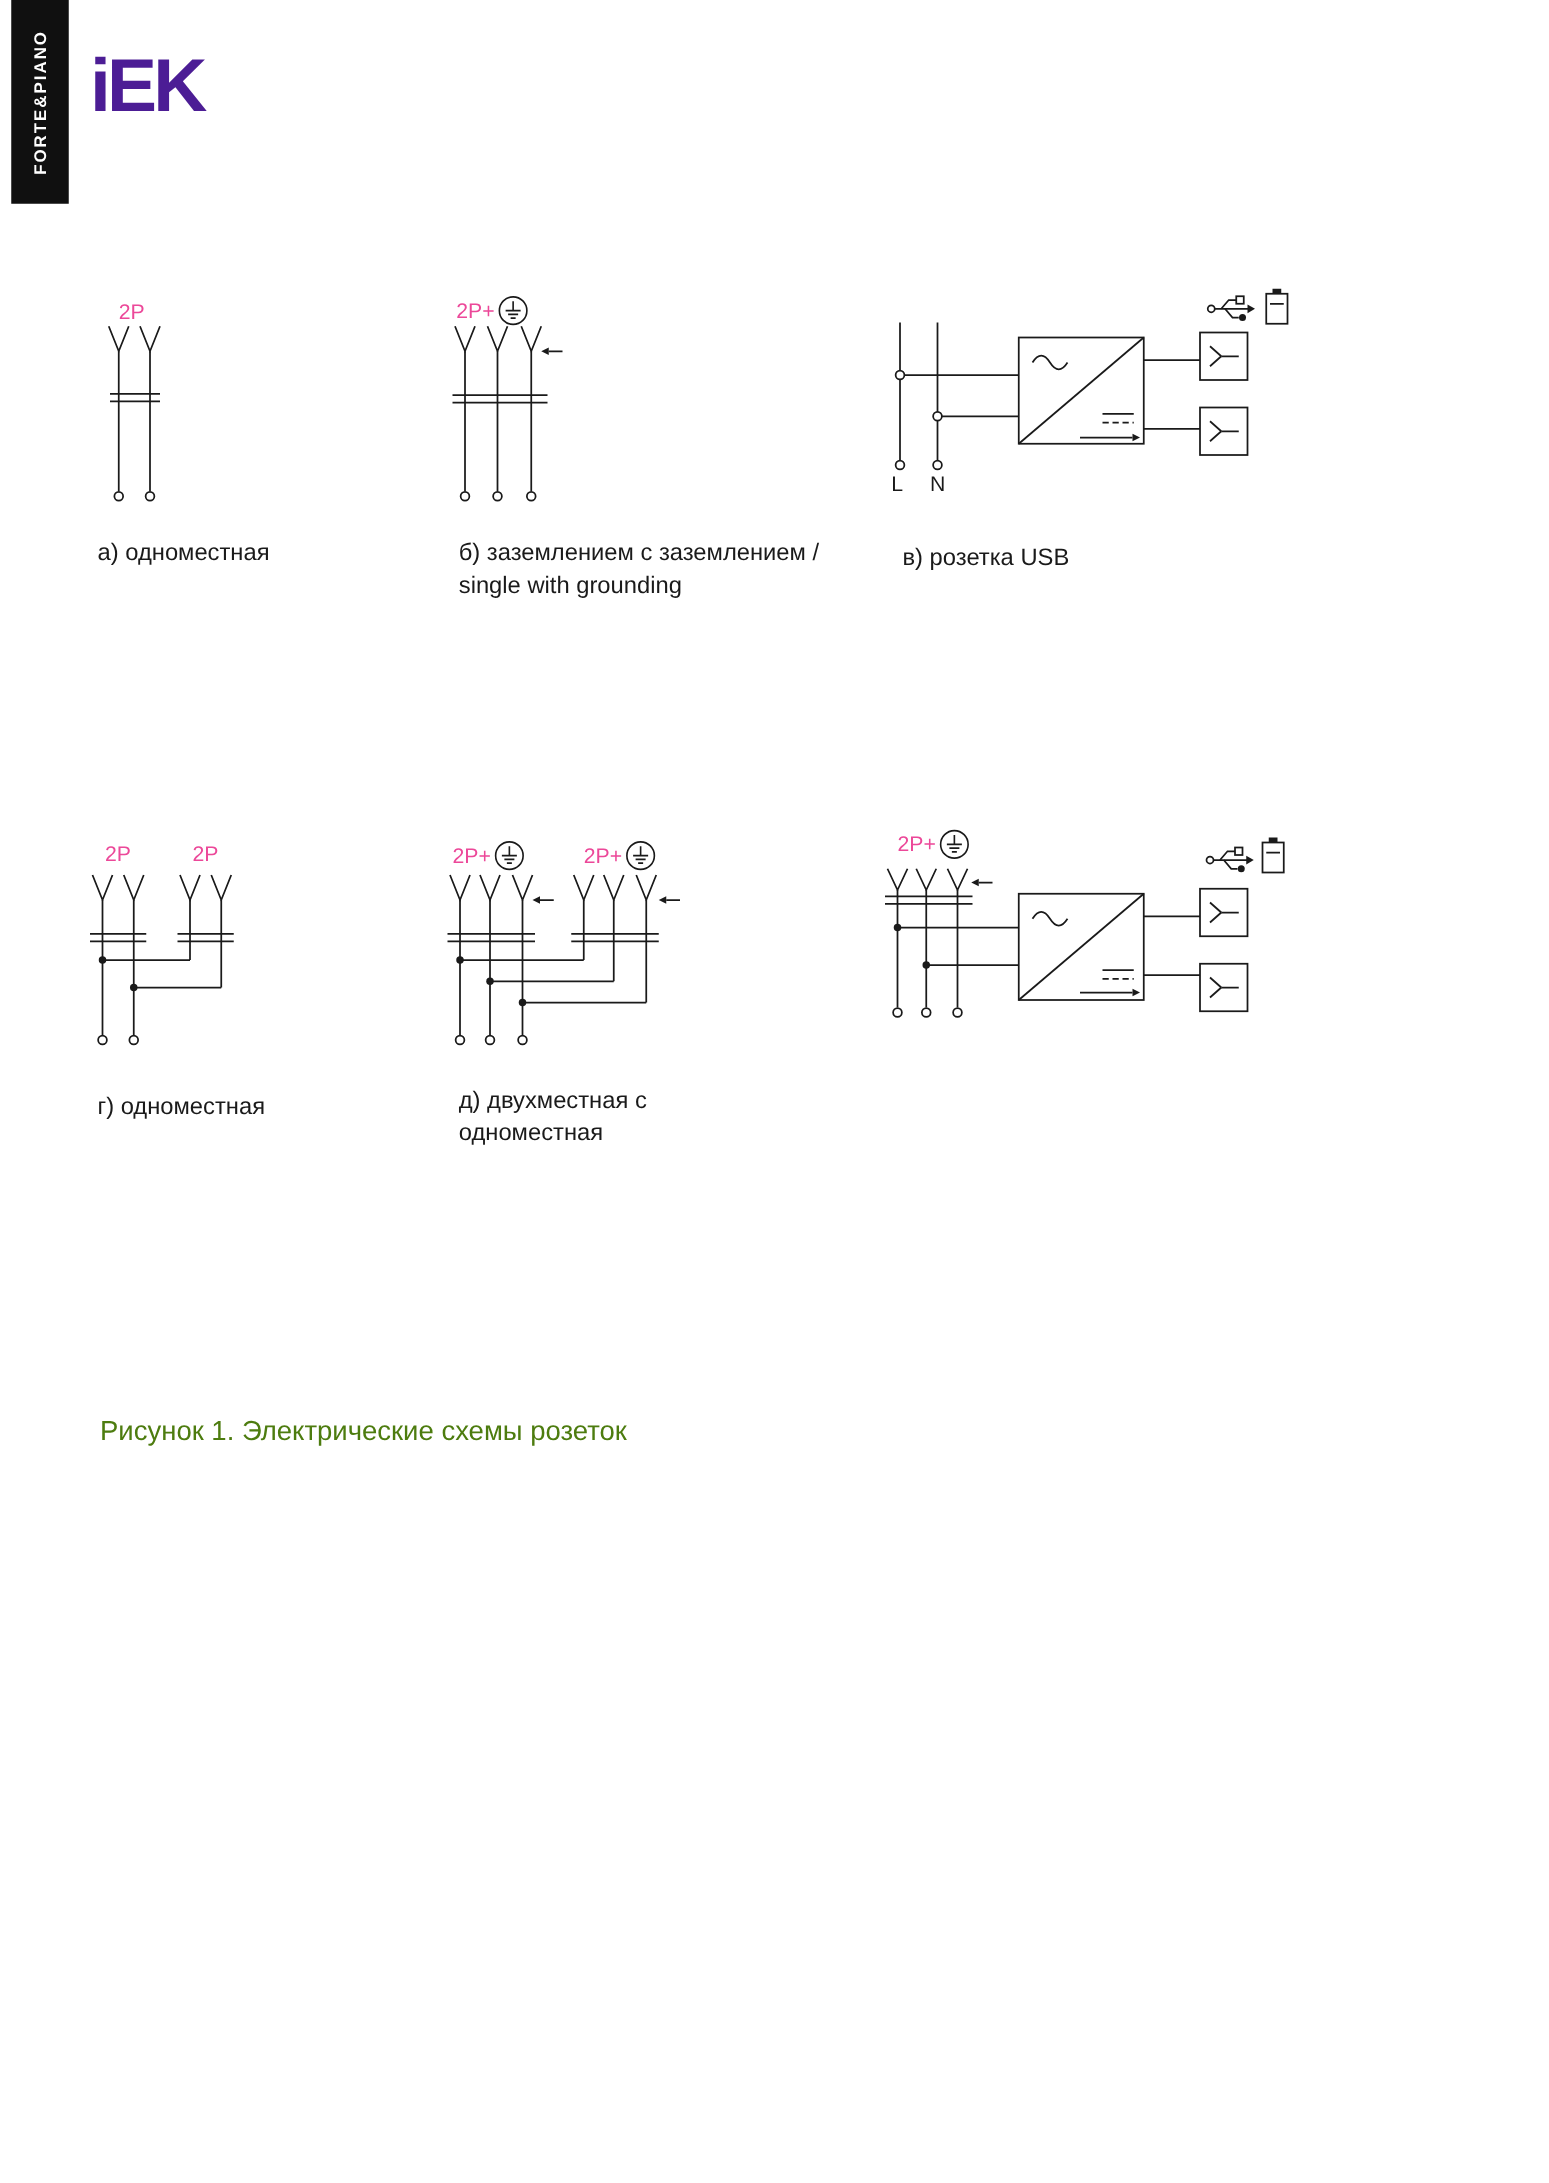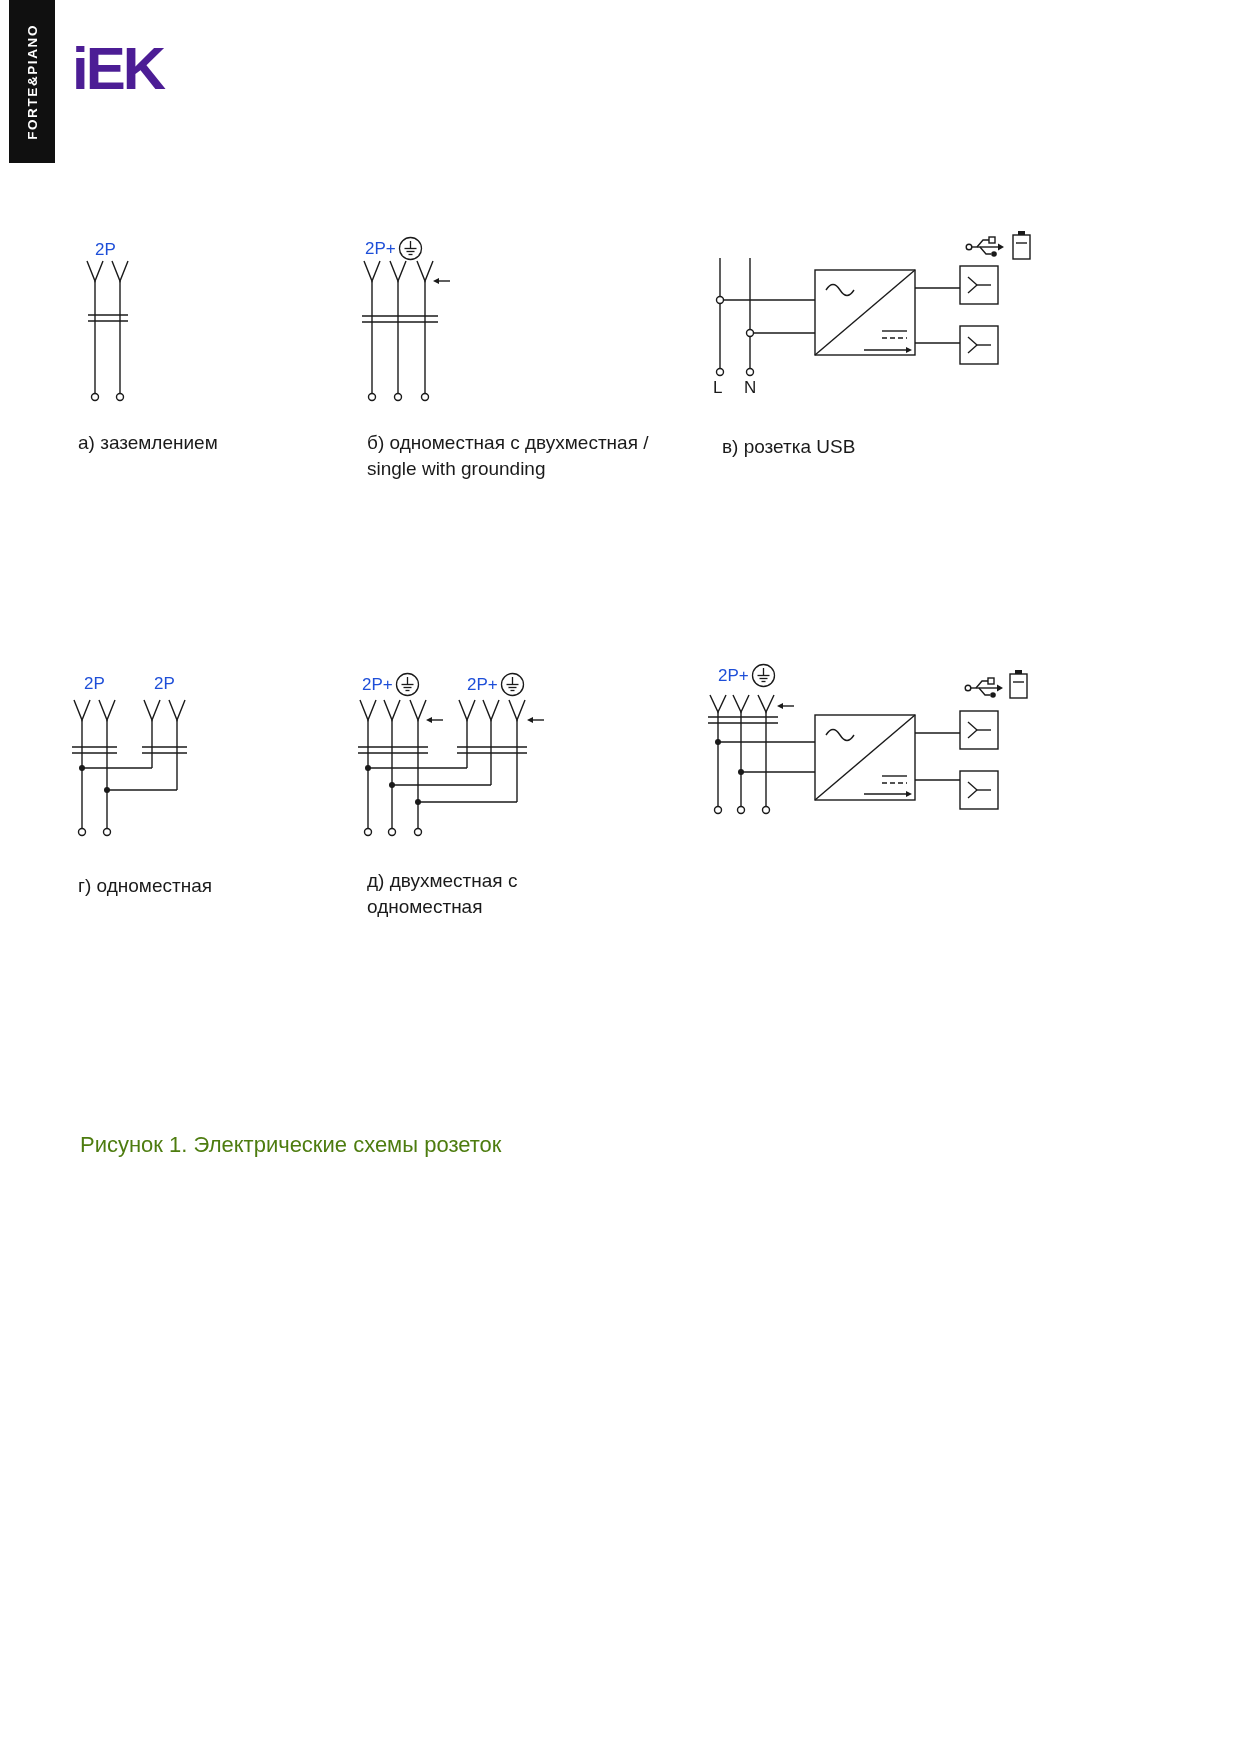--- a/index.html
+++ b/index.html
@@ -8,21 +8,21 @@
           font-family:"Liberation Sans", sans-serif; color:#1a1a1a; overflow:hidden; }
   .abs { position:absolute; }
 
   .brand-bar { left:9px; top:0; width:46px; height:163px; background:#101010;
                display:flex; align-items:center; justify-content:center; }
   .brand-text { writing-mode:vertical-rl; transform:rotate(180deg); color:#ffffff;
                 font-size:13.5px; font-weight:600; letter-spacing:1.6px; white-space:nowrap; }
 
   .logo { left:72px; top:34px; font-size:60px; font-weight:900; letter-spacing:-3px; color:#4c1d95; }
 
-  .pin-label { display:flex; align-items:center; gap:2px; font-size:17px; color:#1d4ed8; }
+  .pin-label { display:flex; align-items:center; gap:2px; font-size:17px; color:#ec4899; }
   .fig-caption { font-size:19px; line-height:1.36; color:#1a1a1a; }
   .wire-label { font-size:17px; color:#1a1a1a; }
   .main-caption { font-size:22px; color:#4d7c0f; }
 
   svg.diagram line, svg.diagram polyline, svg.diagram path,
   svg.diagram rect, svg.diagram circle {
     stroke:#1a1a1a; stroke-width:1.4; fill:none;
   }
   svg.diagram .dot  { fill:#1a1a1a; stroke:none; }
   svg.diagram .fill { fill:#1a1a1a; stroke:none; }
@@ -47,21 +47,21 @@
   <svg class="diagram abs" style="left:85px;top:258px" width="60" height="150" viewBox="0 0 60 150">
     <polyline points="2,3 10,23 18,3"></polyline>
     <polyline points="27,3 35,23 43,3"></polyline>
     <line x1="10" y1="23" x2="10" y2="135"></line>
     <line x1="35" y1="23" x2="35" y2="135"></line>
     <line x1="3" y1="57" x2="43" y2="57"></line>
     <line x1="3" y1="63" x2="43" y2="63"></line>
     <circle class="terminal" cx="10" cy="139" r="3.5"></circle>
     <circle class="terminal" cx="35" cy="139" r="3.5"></circle>
   </svg>
-  <div class="fig-caption abs" style="left:78px;top:430px;width:280px">а) заземлением</div>
+  <div class="fig-caption abs" style="left:78px;top:430px;width:280px">а) одноместная</div>
 
   <div class="pin-label abs" style="left:365px;top:236px">
     <span>2P+</span>
     <svg class="ground-icon" width="25" height="25" viewBox="0 0 25 25">
       <circle cx="12.5" cy="12.5" r="11"></circle>
       <line x1="12.5" y1="5" x2="12.5" y2="12.5"></line>
       <line x1="6.5" y1="12.5" x2="18.5" y2="12.5"></line>
       <line x1="8.5" y1="15.5" x2="16.5" y2="15.5"></line>
       <line x1="10.5" y1="18.5" x2="14.5" y2="18.5"></line>
     </svg>
@@ -74,21 +74,21 @@
     <polygon class="fill" points="79,20 73,23 79,26"></polygon>
     <line x1="2" y1="58" x2="78" y2="58"></line>
     <line x1="2" y1="64" x2="78" y2="64"></line>
     <line x1="12" y1="23" x2="12" y2="135"></line>
     <line x1="38" y1="23" x2="38" y2="135"></line>
     <line x1="65" y1="23" x2="65" y2="135"></line>
     <circle class="terminal" cx="12" cy="139" r="3.5"></circle>
     <circle class="terminal" cx="38" cy="139" r="3.5"></circle>
     <circle class="terminal" cx="65" cy="139" r="3.5"></circle>
   </svg>
-  <div class="fig-caption abs" style="left:367px;top:430px;width:330px">б) одноместная с двухместная / single with grounding</div>
+  <div class="fig-caption abs" style="left:367px;top:430px;width:330px">б) заземлением с заземлением / single with grounding</div>
 
   <svg class="diagram abs" style="left:710px;top:228px" width="330" height="180" viewBox="0 0 330 180">
     <line x1="10" y1="30" x2="10" y2="140"></line>
     <line x1="40" y1="30" x2="40" y2="140"></line>
     <line x1="13.5" y1="72" x2="105" y2="72"></line>
     <line x1="43.5" y1="105" x2="105" y2="105"></line>
     <circle class="terminal" cx="10" cy="72" r="3.5"></circle>
     <circle class="terminal" cx="40" cy="105" r="3.5"></circle>
     <circle class="terminal" cx="10" cy="144" r="3.5"></circle>
     <circle class="terminal" cx="40" cy="144" r="3.5"></circle>

